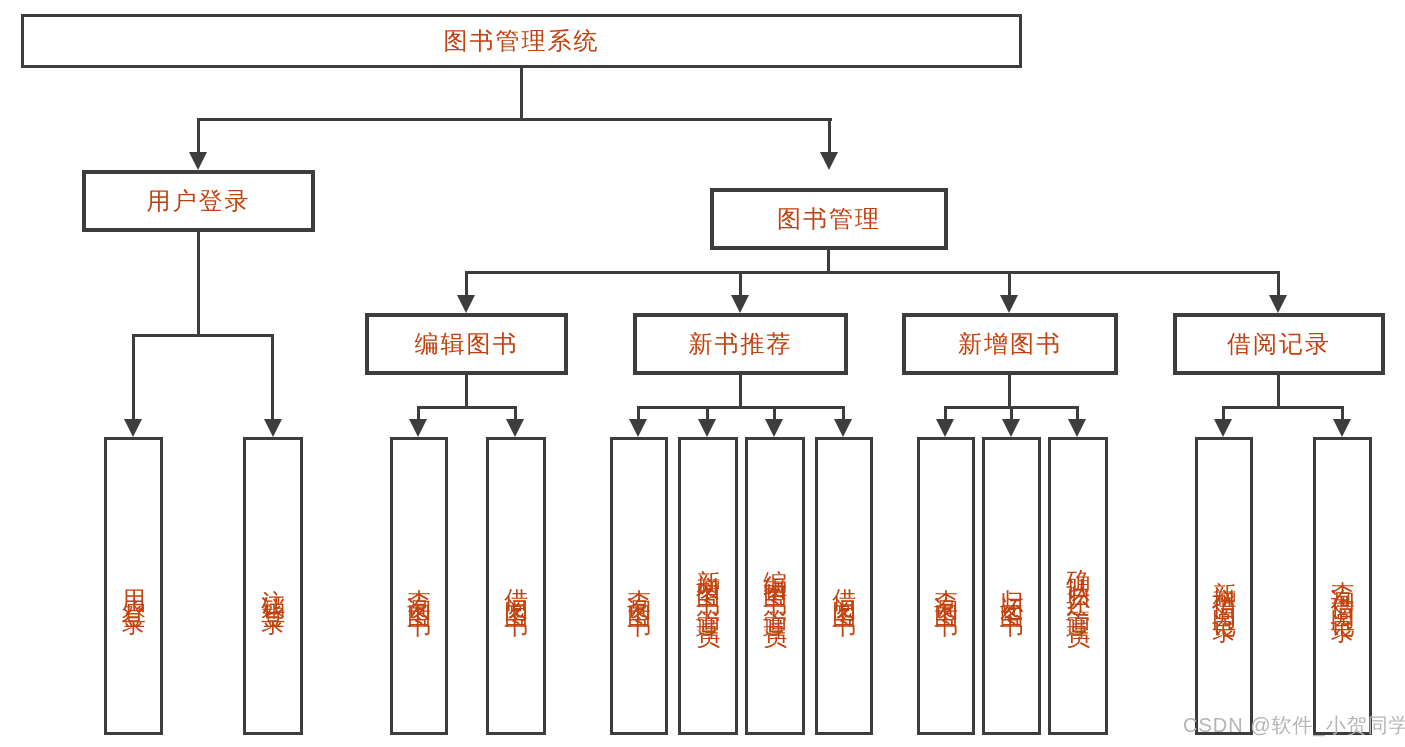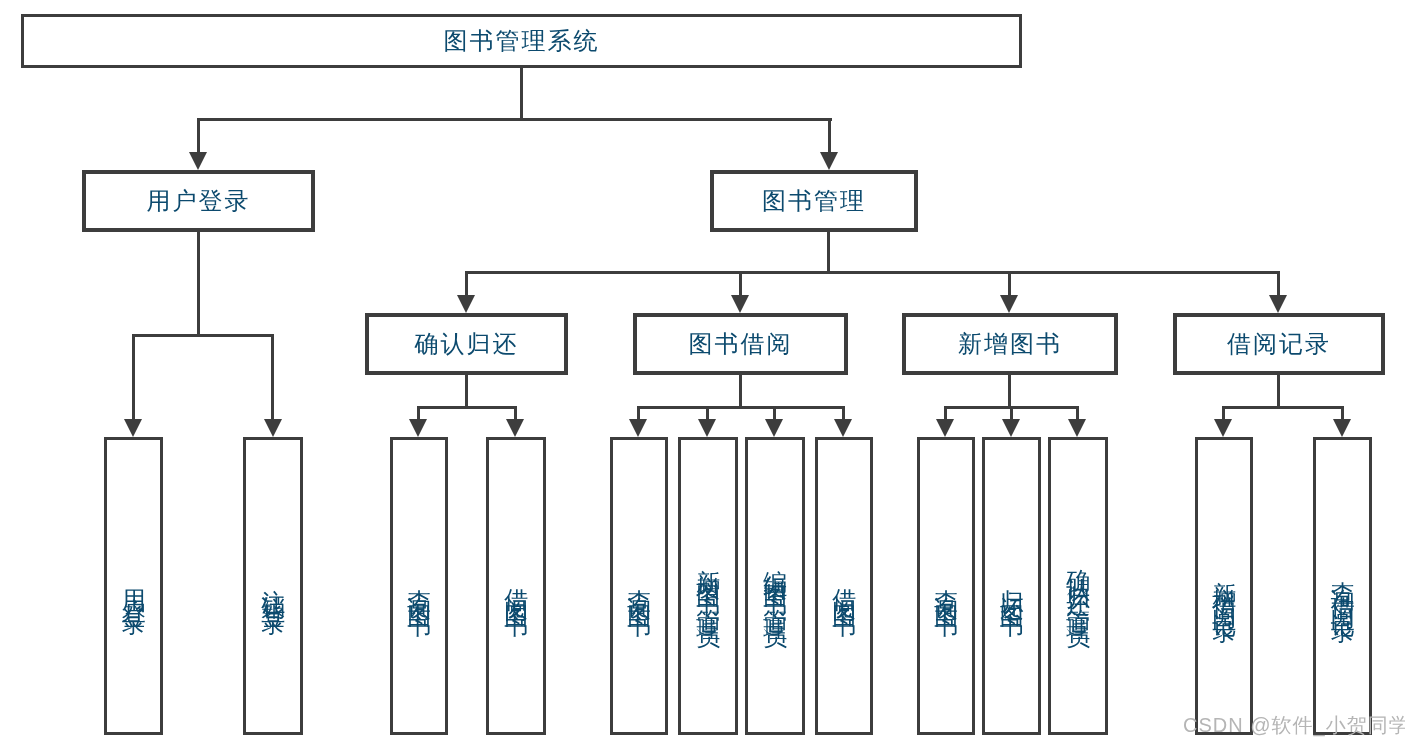--- a/index.html
+++ b/index.html
@@ -9,21 +9,21 @@
     background:#ffffff;
     font-family:"Liberation Sans","DejaVu Sans",sans-serif;
     overflow:hidden;
   }
   .node{
     position:absolute;
     box-sizing:border-box;
     background:#ffffff;
     border:4px solid #3d3d3d;
     display:flex;align-items:center;justify-content:center;
-    color:#0c4a6e;
+    color:#c2410c;
     font-size:24px;
     letter-spacing:2px;
     z-index:2;
   }
   .leaf{
     border-width:3px;
     writing-mode:vertical-rl;
     text-orientation:mixed;
     font-size:24px;
     letter-spacing:8px;
@@ -56,42 +56,42 @@
   <div class="node" style="left:21px;top:14px;width:1001px;height:54px;border-width:3px">图书管理系统</div>
 
   <div class="vline" style="left:520px;top:68px;height:53px"></div>
   <div class="hline" style="left:197px;top:118px;width:635px"></div>
   <div class="vline" style="left:197px;top:118px;height:36px"></div>
   <div class="arrow" style="left:189px;top:152px"></div>
   <div class="vline" style="left:828px;top:118px;height:36px"></div>
   <div class="arrow" style="left:820px;top:152px"></div>
 
   <div class="node" style="left:82px;top:170px;width:233px;height:62px">用户登录</div>
-  <div class="node" style="left:710px;top:170px;width:208px;height:62px">图书管理</div>
+  <div class="node" style="left:710px;top:188px;width:238px;height:62px">图书管理</div>
 
   <div class="vline" style="left:197px;top:232px;height:105px"></div>
   <div class="hline" style="left:132px;top:334px;width:142px"></div>
   <div class="vline" style="left:132px;top:334px;height:85px"></div>
   <div class="arrow" style="left:124px;top:419px"></div>
   <div class="vline" style="left:271px;top:334px;height:85px"></div>
   <div class="arrow" style="left:264px;top:419px"></div>
 
   <div class="vline" style="left:827px;top:232px;height:42px"></div>
   <div class="hline" style="left:465px;top:271px;width:814px"></div>
   <div class="vline" style="left:465px;top:271px;height:24px"></div>
   <div class="arrow" style="left:457px;top:295px"></div>
   <div class="vline" style="left:739px;top:271px;height:24px"></div>
   <div class="arrow" style="left:731px;top:295px"></div>
   <div class="vline" style="left:1008px;top:271px;height:24px"></div>
   <div class="arrow" style="left:1000px;top:295px"></div>
   <div class="vline" style="left:1277px;top:271px;height:24px"></div>
   <div class="arrow" style="left:1269px;top:295px"></div>
 
-  <div class="node" style="left:365px;top:313px;width:203px;height:62px">确认归还</div>
-  <div class="node" style="left:633px;top:313px;width:215px;height:62px">图书借阅</div>
+  <div class="node" style="left:365px;top:313px;width:203px;height:62px">编辑图书</div>
+  <div class="node" style="left:633px;top:313px;width:215px;height:62px">新书推荐</div>
   <div class="node" style="left:902px;top:313px;width:216px;height:62px">新增图书</div>
   <div class="node" style="left:1173px;top:313px;width:212px;height:62px">借阅记录</div>
 
   <div class="vline" style="left:465px;top:375px;height:34px"></div>
   <div class="hline" style="left:417px;top:406px;width:100px"></div>
   <div class="vline" style="left:417px;top:406px;height:13px"></div>
   <div class="arrow" style="left:409px;top:419px"></div>
   <div class="vline" style="left:514px;top:406px;height:13px"></div>
   <div class="arrow" style="left:506px;top:419px"></div>
 

